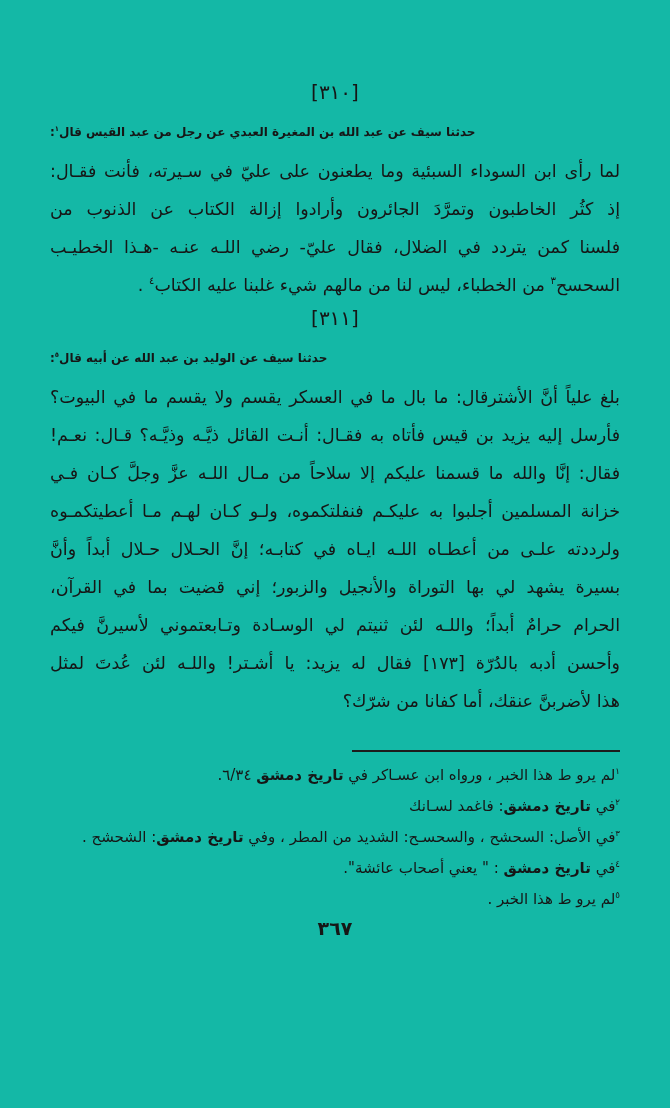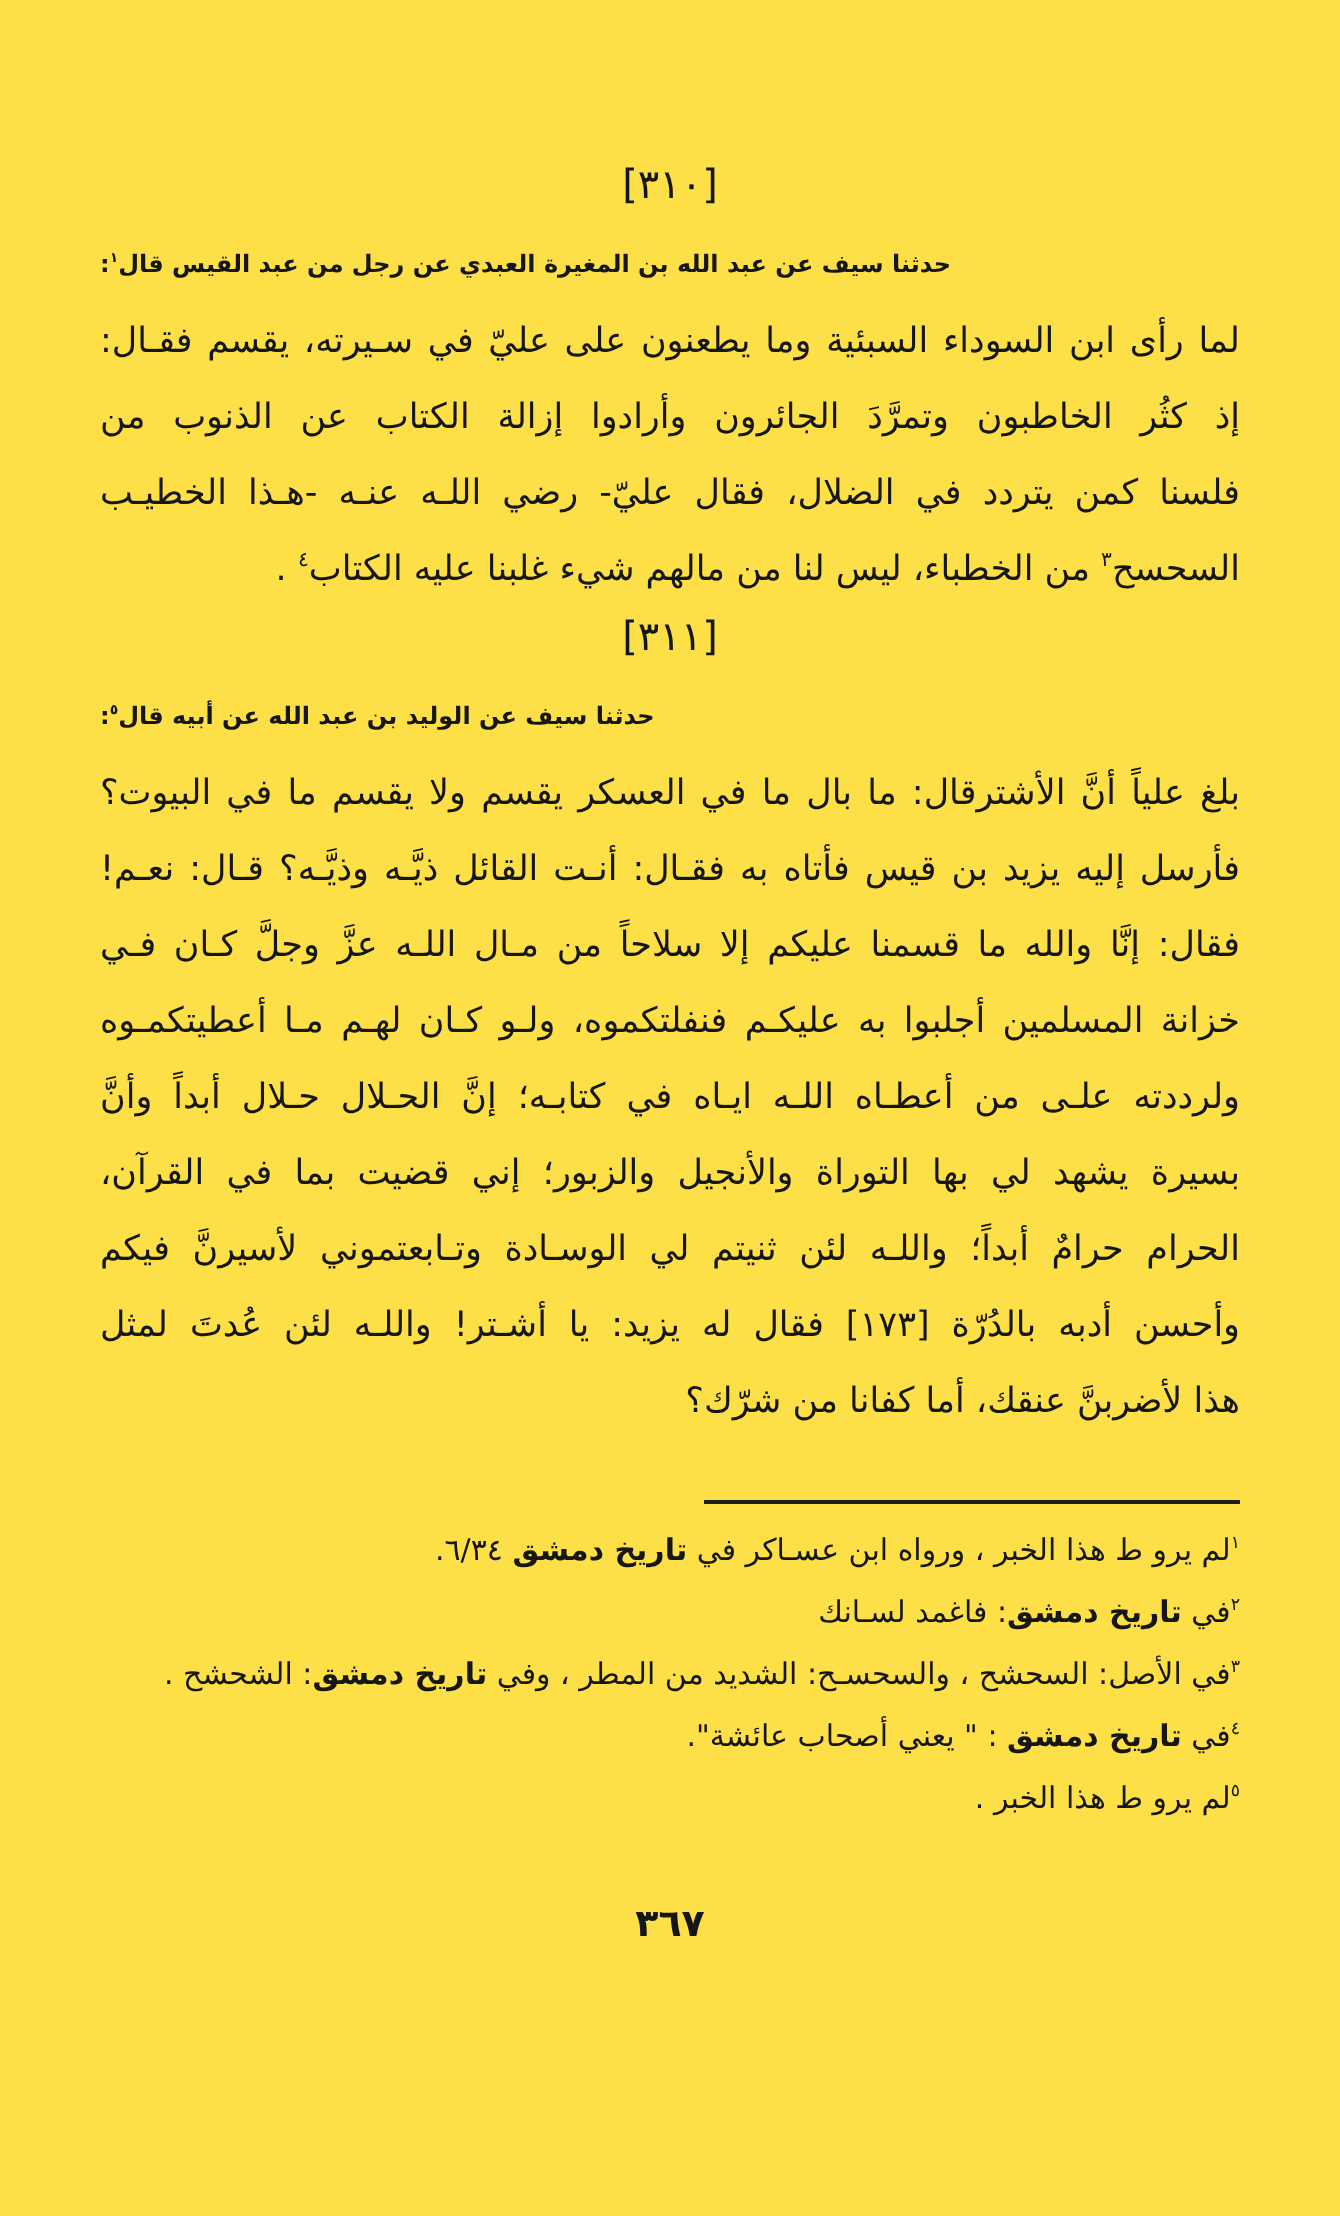--- a/index.html
+++ b/index.html
@@ -5,21 +5,21 @@
   html, body {
     margin: 0;
     padding: 0;
     background: #ffffff;
   }
   .page {
     position: relative;
     width: 670px;
     height: 1108px;
     box-sizing: border-box;
-    background: #fde047;
+    background: #14b8a6;
     color: #161616;
     direction: rtl;
     font-family: "DejaVu Sans", sans-serif;
     padding: 78px 50px 0 50px;
     overflow: hidden;
   }
   .section-marker {
     direction: ltr;
     text-align: center;
     font-size: 20px;
@@ -72,36 +72,35 @@
     line-height: 31px;
     height: 31px;
     text-align: right;
     white-space: nowrap;
     overflow: hidden;
   }
   .footnote .seg-bold {
     font-weight: bold;
   }
   .page-num {
-    margin-top: 34px;
     text-align: center;
     font-weight: bold;
     font-size: 19px;
     line-height: 26px;
   }
 </style>
 </head>
 <body>
 
 <div class="page">
   <div id="sections">
       <section class="section">
         <div class="section-marker">[٣١٠]</div>
         <div class="isnad">حدثنا سيف عن عبد الله بن المغيرة العبدي عن رجل من عبد القيس قال<sup>١</sup>:</div>
-        <div class="bodyline">لما رأى ابن السوداء السبئية وما يطعنون على عليّ في سـيرته، يقسم فقـال:</div>
+        <div class="bodyline">لما رأى ابن السوداء السبئية وما يطعنون على عليّ في سـيرته، فأنت فقـال:</div>
         <div class="bodyline">إذ كثُر الخاطبون وتمرَّدَ الجائرون وأرادوا إزالة الكتاب عن الذنوب من</div>
         <div class="bodyline">فلسنا كمن يتردد في الضلال، فقال عليّ- رضي اللـه عنـه -هـذا الخطيـب</div>
         <div class="bodyline last">السحسح<sup>٣</sup> من الخطباء، ليس لنا من مالهم شيء غلبنا عليه الكتاب<sup>٤</sup> .</div>
       </section>
       <section class="section">
         <div class="section-marker">[٣١١]</div>
         <div class="isnad">حدثنا سيف عن الوليد بن عبد الله عن أبيه قال<sup>٥</sup>:</div>
         <div class="bodyline">بلغ علياً أنَّ الأشترقال: ما بال ما في العسكر يقسم ولا يقسم ما في البيوت؟</div>
         <div class="bodyline">فأرسل إليه يزيد بن قيس فأتاه به فقـال: أنـت القائل ذيَّـه وذيَّـه؟ قـال: نعـم!</div>
         <div class="bodyline">فقال: إنَّا والله ما قسمنا عليكم إلا سلاحاً من مـال اللـه عزَّ وجلَّ كـان فـي</div>

